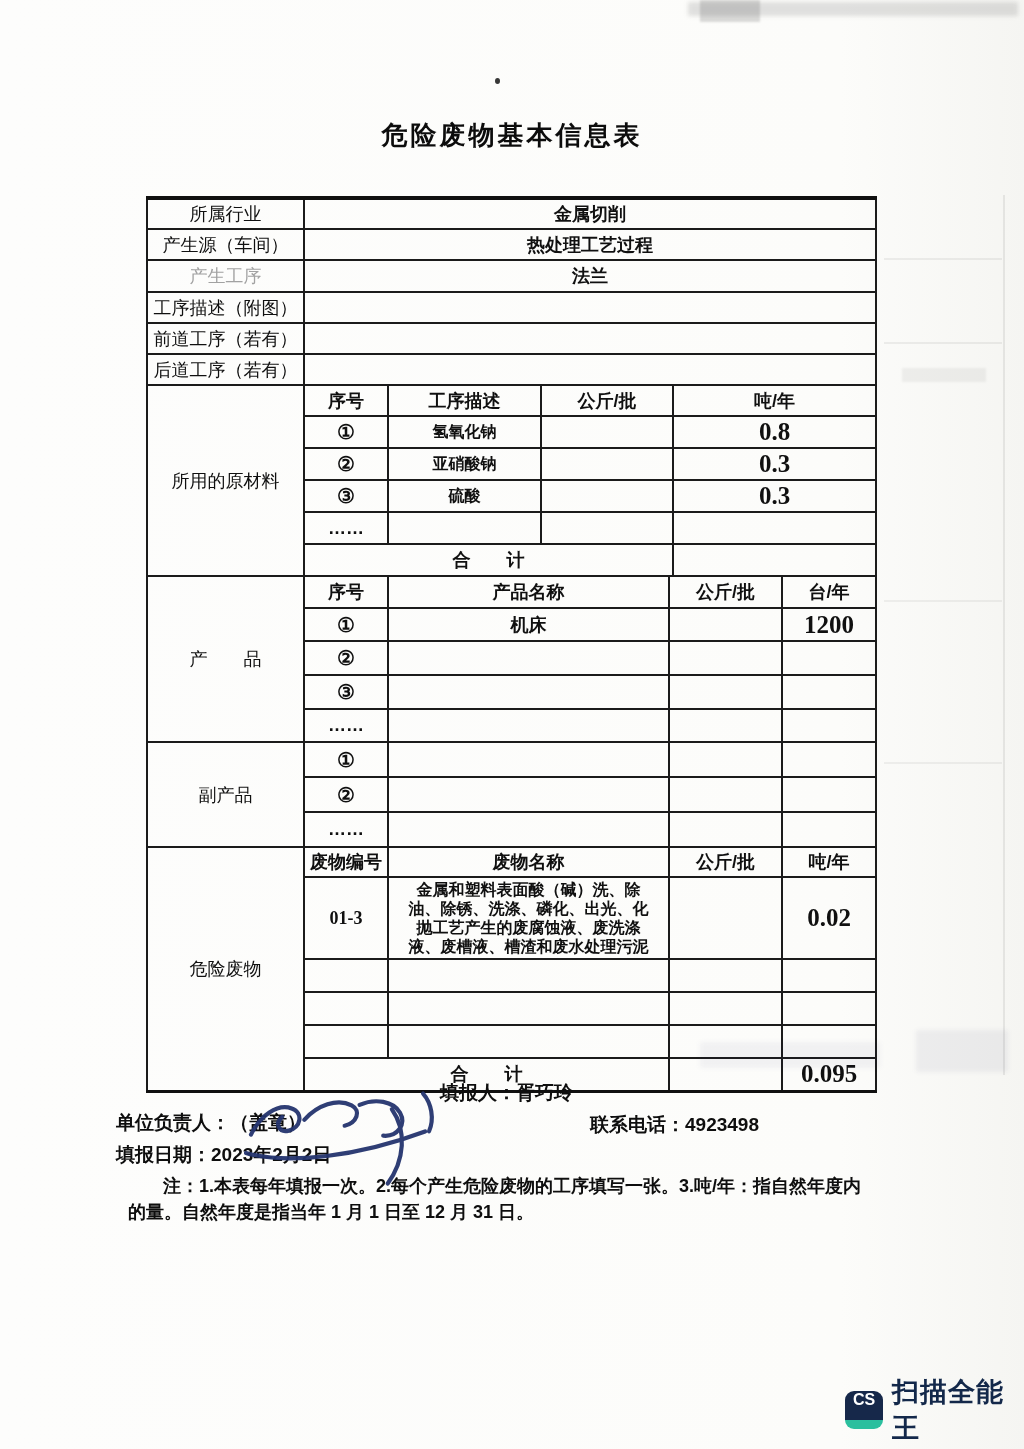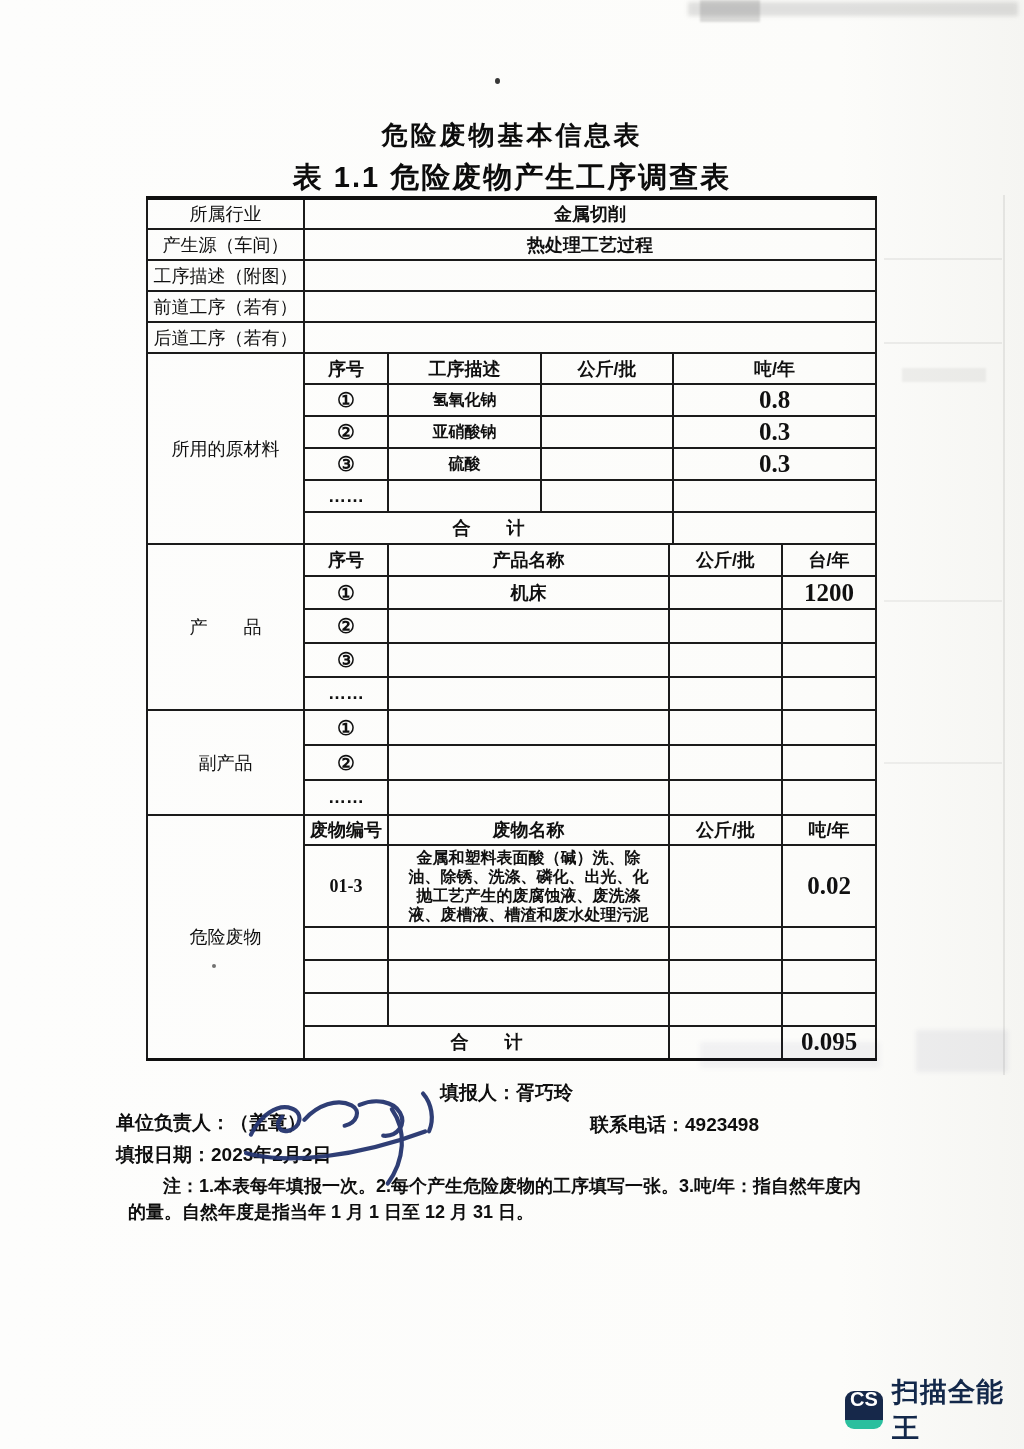--- a/index.html
+++ b/index.html
@@ -33,21 +33,21 @@
   .fl-fill{left:440px;top:1080px;}
   .fl-phone{left:590px;top:1112px;}
   .fl-date{left:116px;top:1142px;}
   .fl-note1{left:163px;top:1174px;font-size:18px;}
   .fl-note2{left:128px;top:1200px;font-size:18px;}
   
   .sig{position:absolute;left:243px;top:1076px;width:230px;height:112px;transform:rotate(-3deg);}
   
   .cs-icon{position:absolute;left:845px;top:1391px;width:38px;height:38px;border-radius:9px;
            background:linear-gradient(180deg,#16284a 0%,#16284a 76%,#2bbf9e 76%,#2bbf9e 100%);
-           color:#ffffff;font-weight:800;font-size:20px;display:flex;align-items:center;
+           color:#ffffff;font-weight:800;font-size:16px;display:flex;align-items:center;
            justify-content:center;padding-bottom:21px;box-sizing:border-box;}
   .cs-label{position:absolute;left:892px;top:1391px;height:38px;display:flex;align-items:center;
             font-size:27px;font-weight:800;color:#13284a;letter-spacing:1px;}
   
   .art{position:absolute;pointer-events:none;}
   .a-topright1{left:688px;top:2px;width:330px;height:14px;background:rgba(110,110,110,.20);filter:blur(2px);}
   .a-topright2{left:700px;top:0px;width:60px;height:22px;background:rgba(60,60,60,.18);filter:blur(1px);}
   .a-vline{left:1003px;top:195px;width:2px;height:880px;background:rgba(0,0,0,.07);}
   .a-h1{left:884px;top:258px;width:118px;height:2px;background:rgba(0,0,0,.06);}
   .a-h2{left:884px;top:342px;width:118px;height:2px;background:rgba(0,0,0,.06);}
@@ -58,37 +58,40 @@
   .a-sm3{left:700px;top:1042px;width:180px;height:26px;background:rgba(40,40,90,.05);filter:blur(2px);}
   .dot1{left:495px;top:78px;width:5px;height:6px;border-radius:50%;background:rgba(20,20,20,.85);}
   .dot2{left:212px;top:964px;width:4px;height:4px;border-radius:50%;background:rgba(20,20,20,.6);}
 </style>
 </head>
 <body>
 
 <div class="page">
 
   <div class="title t1">危险废物基本信息表</div>
-  <div class="title t2">表 1.1 危险废物产生工序调查表</div>
 
   <div class="tablewrap">
 
     <table class="stack s1">
       <colgroup>
           <col style="width:157px">
           <col style="width:572px">
         </colgroup>
       <tbody>
           <tr class="h31">
         <td class="lab">所属行业</td>
         <td>金属切削</td>
       </tr>
       <tr class="h31">
         <td class="lab">产生源（车间）</td>
         <td>热处理工艺过程</td>
+      </tr>
+      <tr class="h32">
+        <td class="lab faded">产生工序</td>
+        <td>法兰</td>
       </tr>
       <tr class="h31">
         <td class="lab">工序描述（附图）</td>
         <td></td>
       </tr>
       <tr class="h31">
         <td class="lab">前道工序（若有）</td>
         <td></td>
       </tr>
       <tr class="h31">

